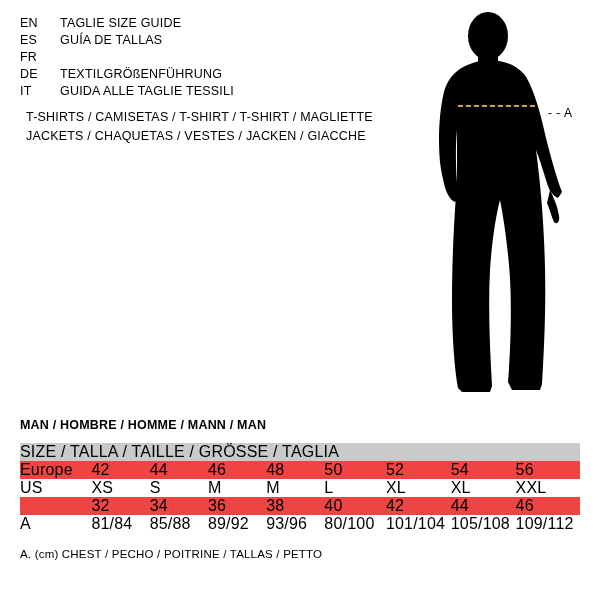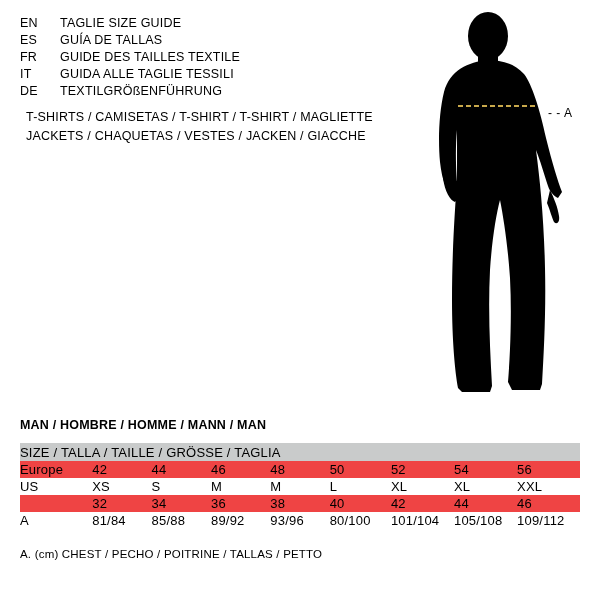--- a/index.html
+++ b/index.html
@@ -84,21 +84,21 @@
     font-size: 12.5px;
     font-weight: bold;
     letter-spacing: 0.2px;
   }
   table.size-table {
     position: absolute;
     left: 20px;
     top: 443px;
     width: 560px;
     border-collapse: collapse;
-    font-size: 13px;
+    font-size: 16px;
   }
   table.size-table td {
     padding: 0;
     height: 17px;
     vertical-align: middle;
     letter-spacing: 0.2px;
   }
   tr.header-row {
     background: #c9cbcb;
   }
@@ -138,29 +138,28 @@
     <div class="lang-row">
       <span class="lang-code">EN</span>
       <span class="lang-text">TAGLIE SIZE GUIDE</span>
     </div>
     <div class="lang-row">
       <span class="lang-code">ES</span>
       <span class="lang-text">GUÍA DE TALLAS</span>
     </div>
     <div class="lang-row">
       <span class="lang-code">FR</span>
-      <span class="lang-text">GUIDE DES TAILLES TEXTILE</span>
+    </div>
+    <div class="lang-row">
+      <span class="lang-code">DE</span>
+      <span class="lang-text">TEXTILGRÖßENFÜHRUNG</span>
     </div>
     <div class="lang-row">
       <span class="lang-code">IT</span>
       <span class="lang-text">GUIDA ALLE TAGLIE TESSILI</span>
-    </div>
-    <div class="lang-row">
-      <span class="lang-code">DE</span>
-      <span class="lang-text">TEXTILGRÖßENFÜHRUNG</span>
     </div>
   </div>
 
   <div class="cat-block">
     <div class="cat-line">T-SHIRTS / CAMISETAS / T-SHIRT / T-SHIRT / MAGLIETTE</div>
     <div class="cat-line">JACKETS / CHAQUETAS / VESTES / JACKEN / GIACCHE</div>
   </div>
 
   <div class="figure-wrap">
     <svg width="200" height="400" viewBox="0 0 200 400">

